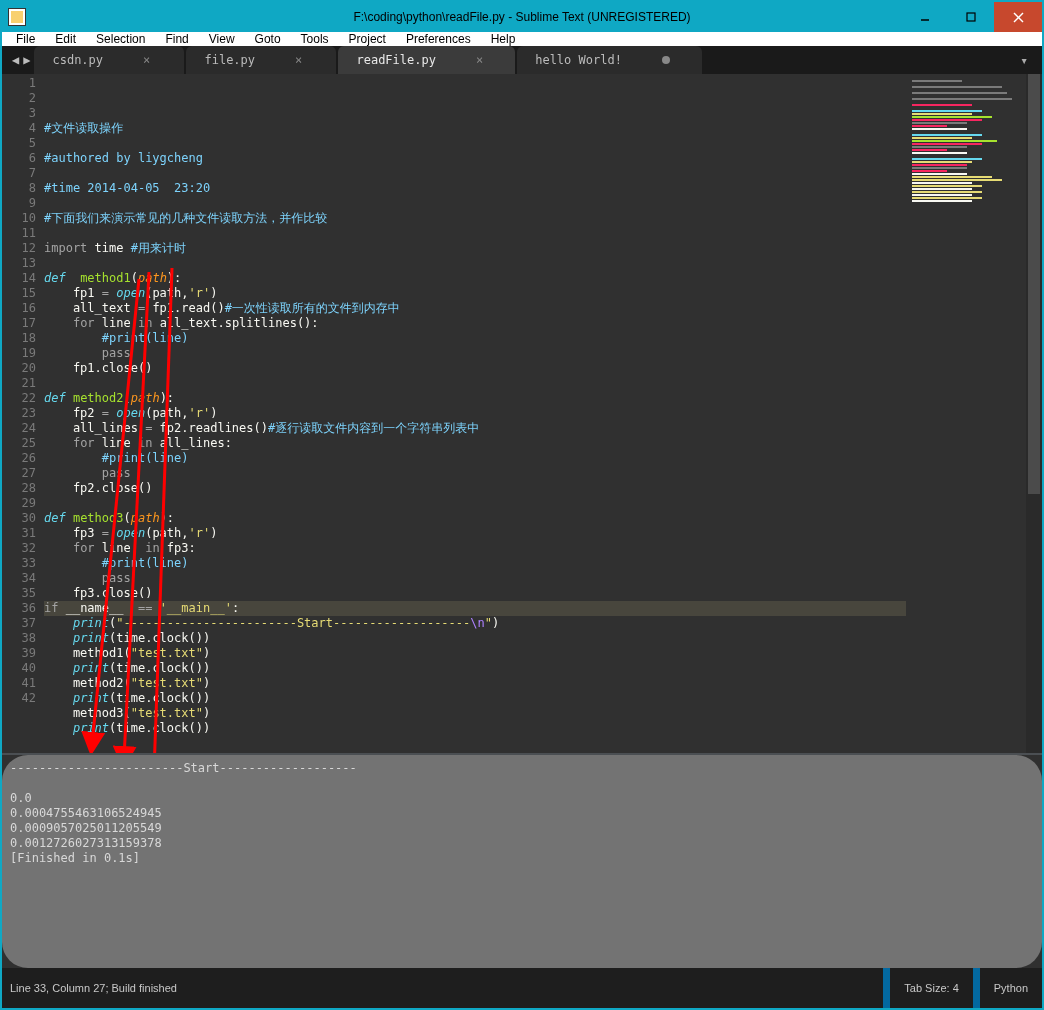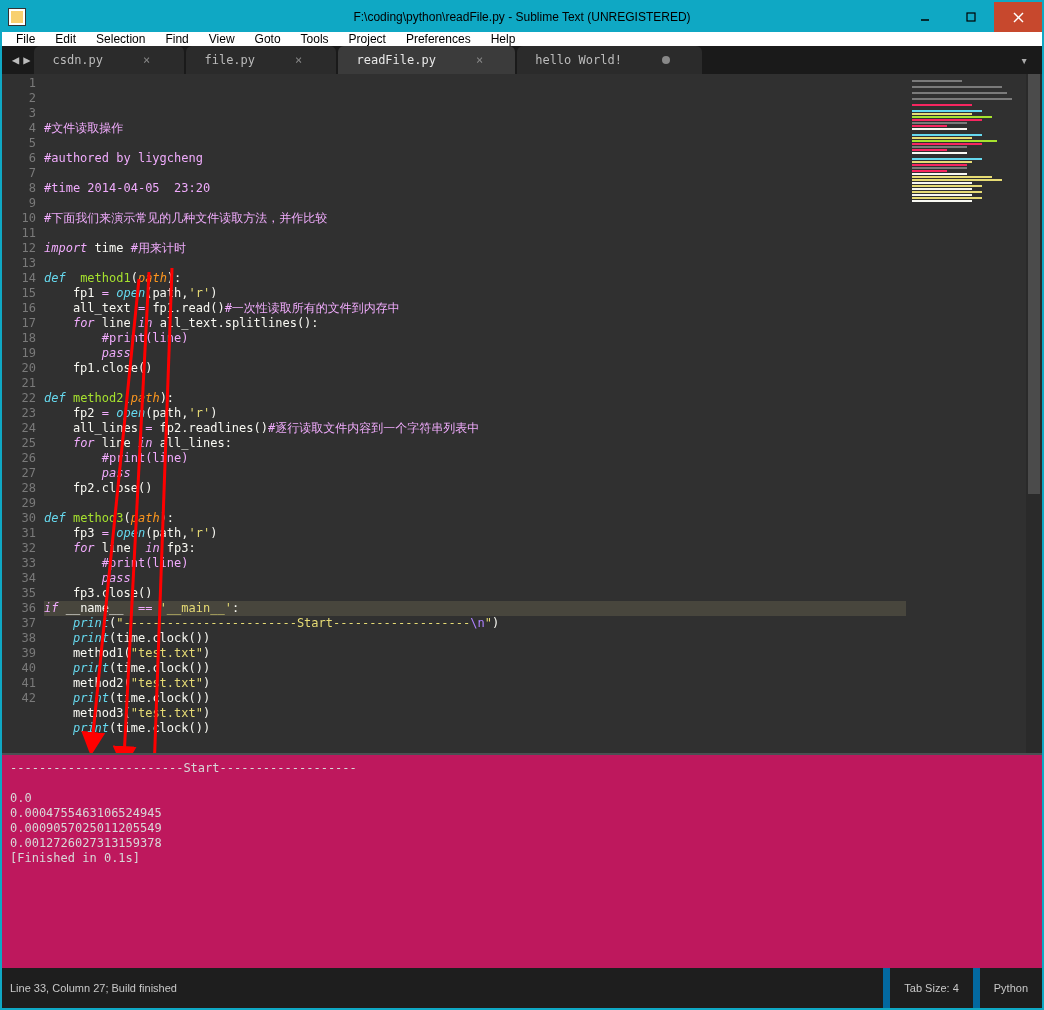--- a/index.html
+++ b/index.html
@@ -29,42 +29,42 @@
   .tab-row .overflow { margin-left:auto; color:#aaa; display:flex; align-items:center; padding:0 8px; font-size: 13px;}
 
   
   .editor-wrap { flex: 1; display: flex; flex-direction: column; min-height: 0; }
   .editor { flex: 0 0 auto; display: flex; background:#303030; font-size: 12px; line-height: 15px; position: relative; }
   .gutter { width: 42px; text-align: right; color:#7a7a7a; padding: 2px 8px 2px 0; background:#303030; user-select:none;}
   .gutter .ln { height: 15px; }
   .code { flex:1; padding: 2px 0; white-space: pre; position: relative; overflow: hidden; }
   .code .line { height: 15px; }
   .code .hl-line { background:#48463d; }
-  .tok-comment { color:#f0abfc; }
-  .tok-keyword { color:#f0abfc;font-style:italic; }
+  .tok-comment { color:#7dd3fc; }
+  .tok-keyword { color:#a3a3a3; }
   .tok-keyword2 { color:#66d9ef; font-style: italic;}
   .tok-func { color:#a6e22e; }
   .tok-param { color:#fd971f; font-style: italic;}
   .tok-string { color:#e6db74; }
   .tok-number { color:#ae81ff; }
   .tok-normal { color:#f8f8f2; }
 
   .watermark { position: absolute; left: 330px; top: 423px; color:#6a6a6a; font-family: "Courier New", monospace; font-size: 17px; letter-spacing: 1px; pointer-events: none; z-index: 5;}
 
   
   .minimap { width: 120px; background:#303030; position: relative; }
   .minimap-inner { position:absolute; top:6px; right:6px; width: 108px; }
   .minimap-line { height: 2px; margin-bottom: 1px; border-radius:0; }
 
   
   .arrows { position:absolute; left:0; top:0; pointer-events:none; z-index: 20;}
 
   
   .output-divider { height: 2px; background:#4b4f53;}
-  .output { flex: 1; background:#be185d; color:#d8d8d8; font-size: 12px; line-height: 15px; padding: 6px 8px; white-space: pre; font-family: Consolas, monospace; overflow: hidden;}
+  .output { flex: 1; background:#737373; color:#d8d8d8; font-size: 12px; line-height: 15px; padding: 6px 8px; white-space: pre; font-family: Consolas, monospace; overflow: hidden; border-radius: 26px;}
 
   
   .statusbar { height: 40px; background:#1e1e1e; color:#c8c8c8; font-size: 11px; font-family: "Segoe UI", sans-serif; display:flex; align-items:center; }
   .statusbar .status-left { padding: 0 8px; flex:1; }
   .statusbar .status-cell { padding: 0 14px; border-left: 7px solid #0369a1; height:100%; display:flex; align-items:center;}
 
   
   .vscroll { width:16px; background:#2a2a2a; position: relative;}
   .vscroll .thumb { position:absolute; left:2px; right:2px; top:0; height:420px; background:#4b4b4b; border-radius:0;}
 </style>

